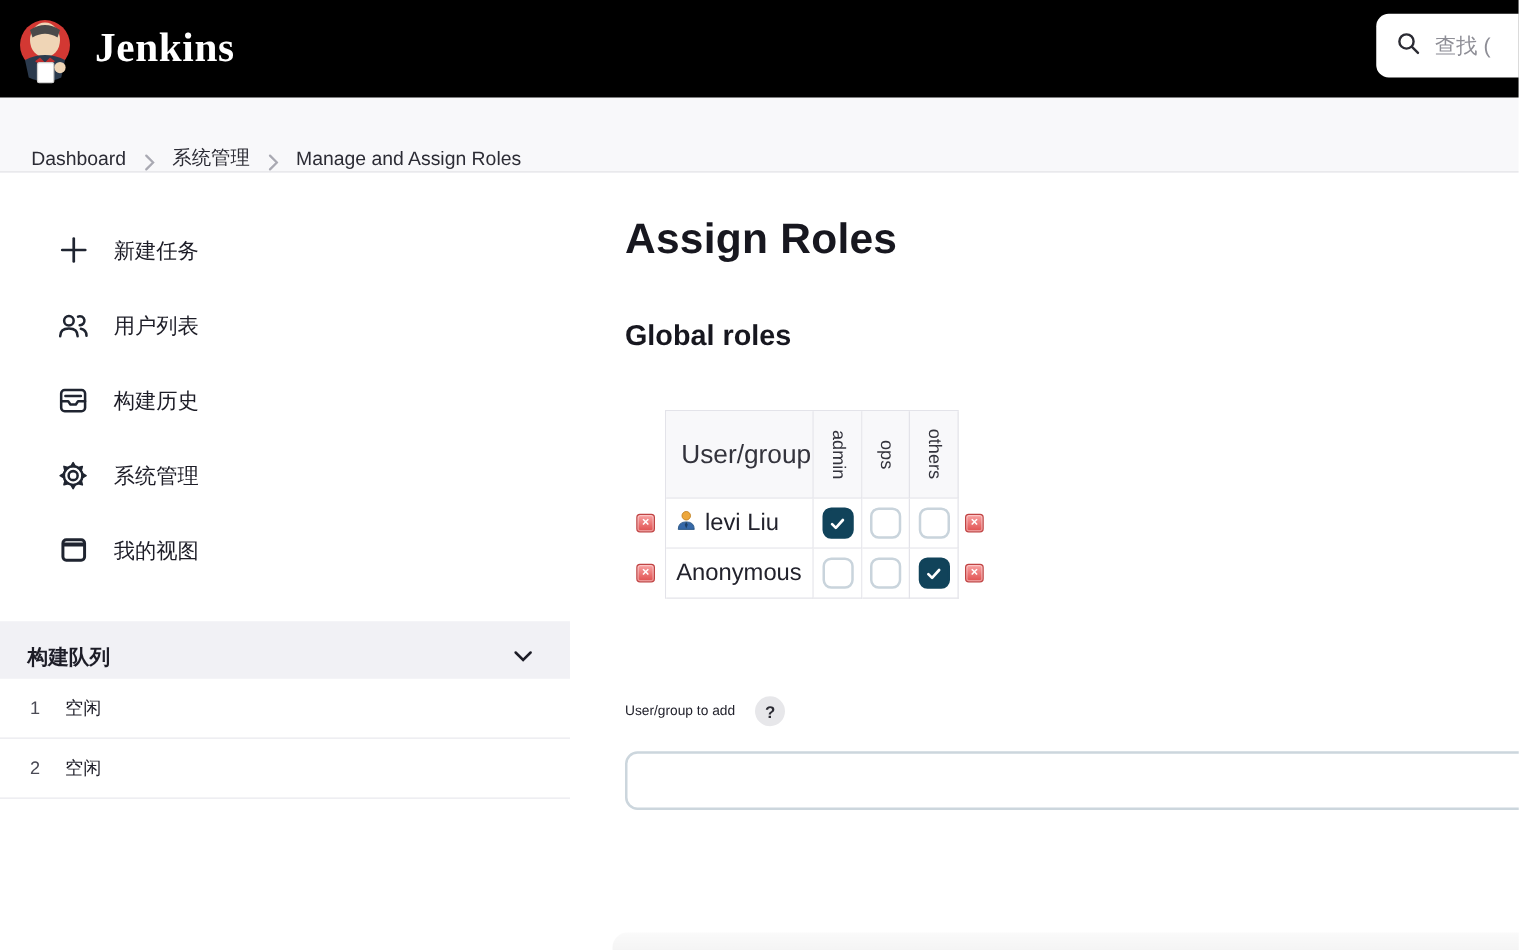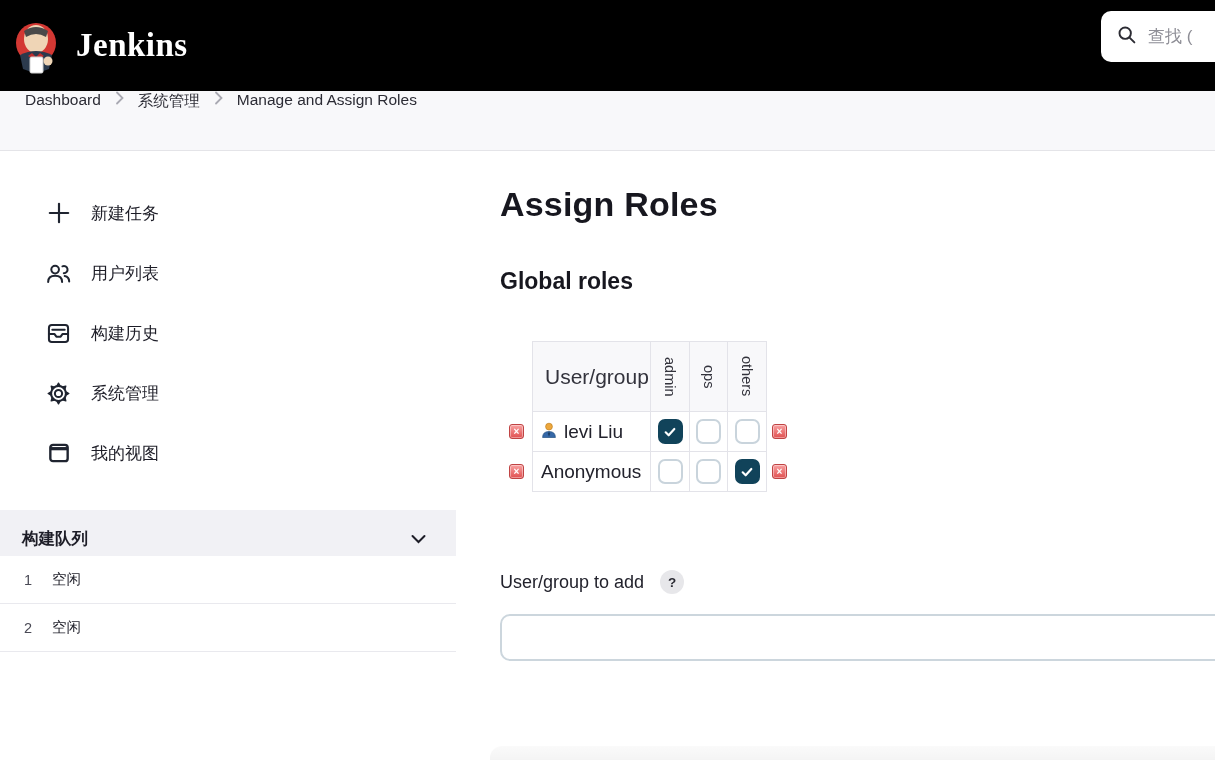--- a/index.html
+++ b/index.html
@@ -1,30 +1,30 @@
 <!DOCTYPE html>
 <html><head>
 <meta charset="utf-8">
 <style>
   * { margin:0; padding:0; box-sizing:border-box; }
   html,body { width:1215px; height:760px; overflow:hidden; background:#fff;
               font-family:"Liberation Sans", sans-serif; color:#1d1d27; }
   button { background:none; border:none; font:inherit; color:inherit; cursor:pointer; padding:0; }
 
   
-  .topbar { position:relative; height:91px; background:#000; display:flex; align-items:center; padding-left:10px; }
+  .topbar { position:relative; height:78px; background:#000; display:flex; align-items:center; padding-left:10px; }
   .logo { width:52px; height:58px; display:flex; align-items:center; justify-content:center; }
   .brand { font-family:"Liberation Serif", serif; font-weight:700; font-size:33px; color:#fff; margin-left:14px; letter-spacing:0.5px; }
   .searchbox { position:absolute; top:11px; right:-46px; width:160px; height:51px; background:#fff;
                border-radius:10px; display:flex; align-items:center; padding-left:15px; gap:11px; }
   .searchbox input { border:none; outline:none; width:95px; font-size:17px; color:#333; background:transparent; }
   .searchbox input::placeholder { color:#8e8e96; }
 
   
-  .crumbbar { height:60px; background:#f8f8fa; border-bottom:1px solid #e4e4e8; display:flex; align-items:flex-start;
+  .crumbbar { height:60px; background:#f8f8fa; border-bottom:1px solid #e4e4e8; display:flex; align-items:flex-end;
               padding-left:25px; gap:14px; font-size:15.5px; color:#2c2c35; }
   .crumb { cursor:pointer; }
   .crumb-sep { display:flex; align-items:center; }
 
   
   .layout { display:flex; height:625px; }
   aside { width:456px; flex:none; padding-top:32px; }
   main  { flex:1; position:relative; padding:34px 0 0 44px; }
 
   
@@ -61,21 +61,21 @@
   .cb svg { display:none; }
   .cb.checked { background:#11435a; border-color:#11435a; }
   .cb.checked svg { display:block; }
 
   .del { position:absolute; width:15px; height:15px; border-radius:3px;
          background:linear-gradient(180deg,#f9a2a2,#e05050); border:1px solid #c04343;
          color:#fff; font-size:10px; font-weight:bold; line-height:12px; text-align:center;
          box-shadow:0 0 0 1px rgba(255,255,255,.4) inset; }
 
   .add-row { margin-top:59px; display:flex; align-items:center; gap:16px; }
-  .add-label { font-size:18px; color:#22222c; }
+  .add-label { font-size:11px; color:#22222c; }
   .help-btn { width:24px; height:24px; border-radius:50%; background:#e7e7ea; color:#2b2b33;
               font-size:13.5px; font-weight:bold; display:flex; align-items:center; justify-content:center; }
   .add-input { margin-top:20px; width:760px; height:47px; border:2px solid #ccd6dd; border-radius:10px;
                font-size:16px; padding:0 14px; outline:none; color:#22222c; display:block; }
 
   .bottom-sticker { position:absolute; left:490px; right:0; bottom:0; height:14px;
                     border-top-left-radius:12px;
                     background:linear-gradient(180deg, rgba(0,0,0,0.02), rgba(0,0,0,0.045)); }
 </style>
 </head>

